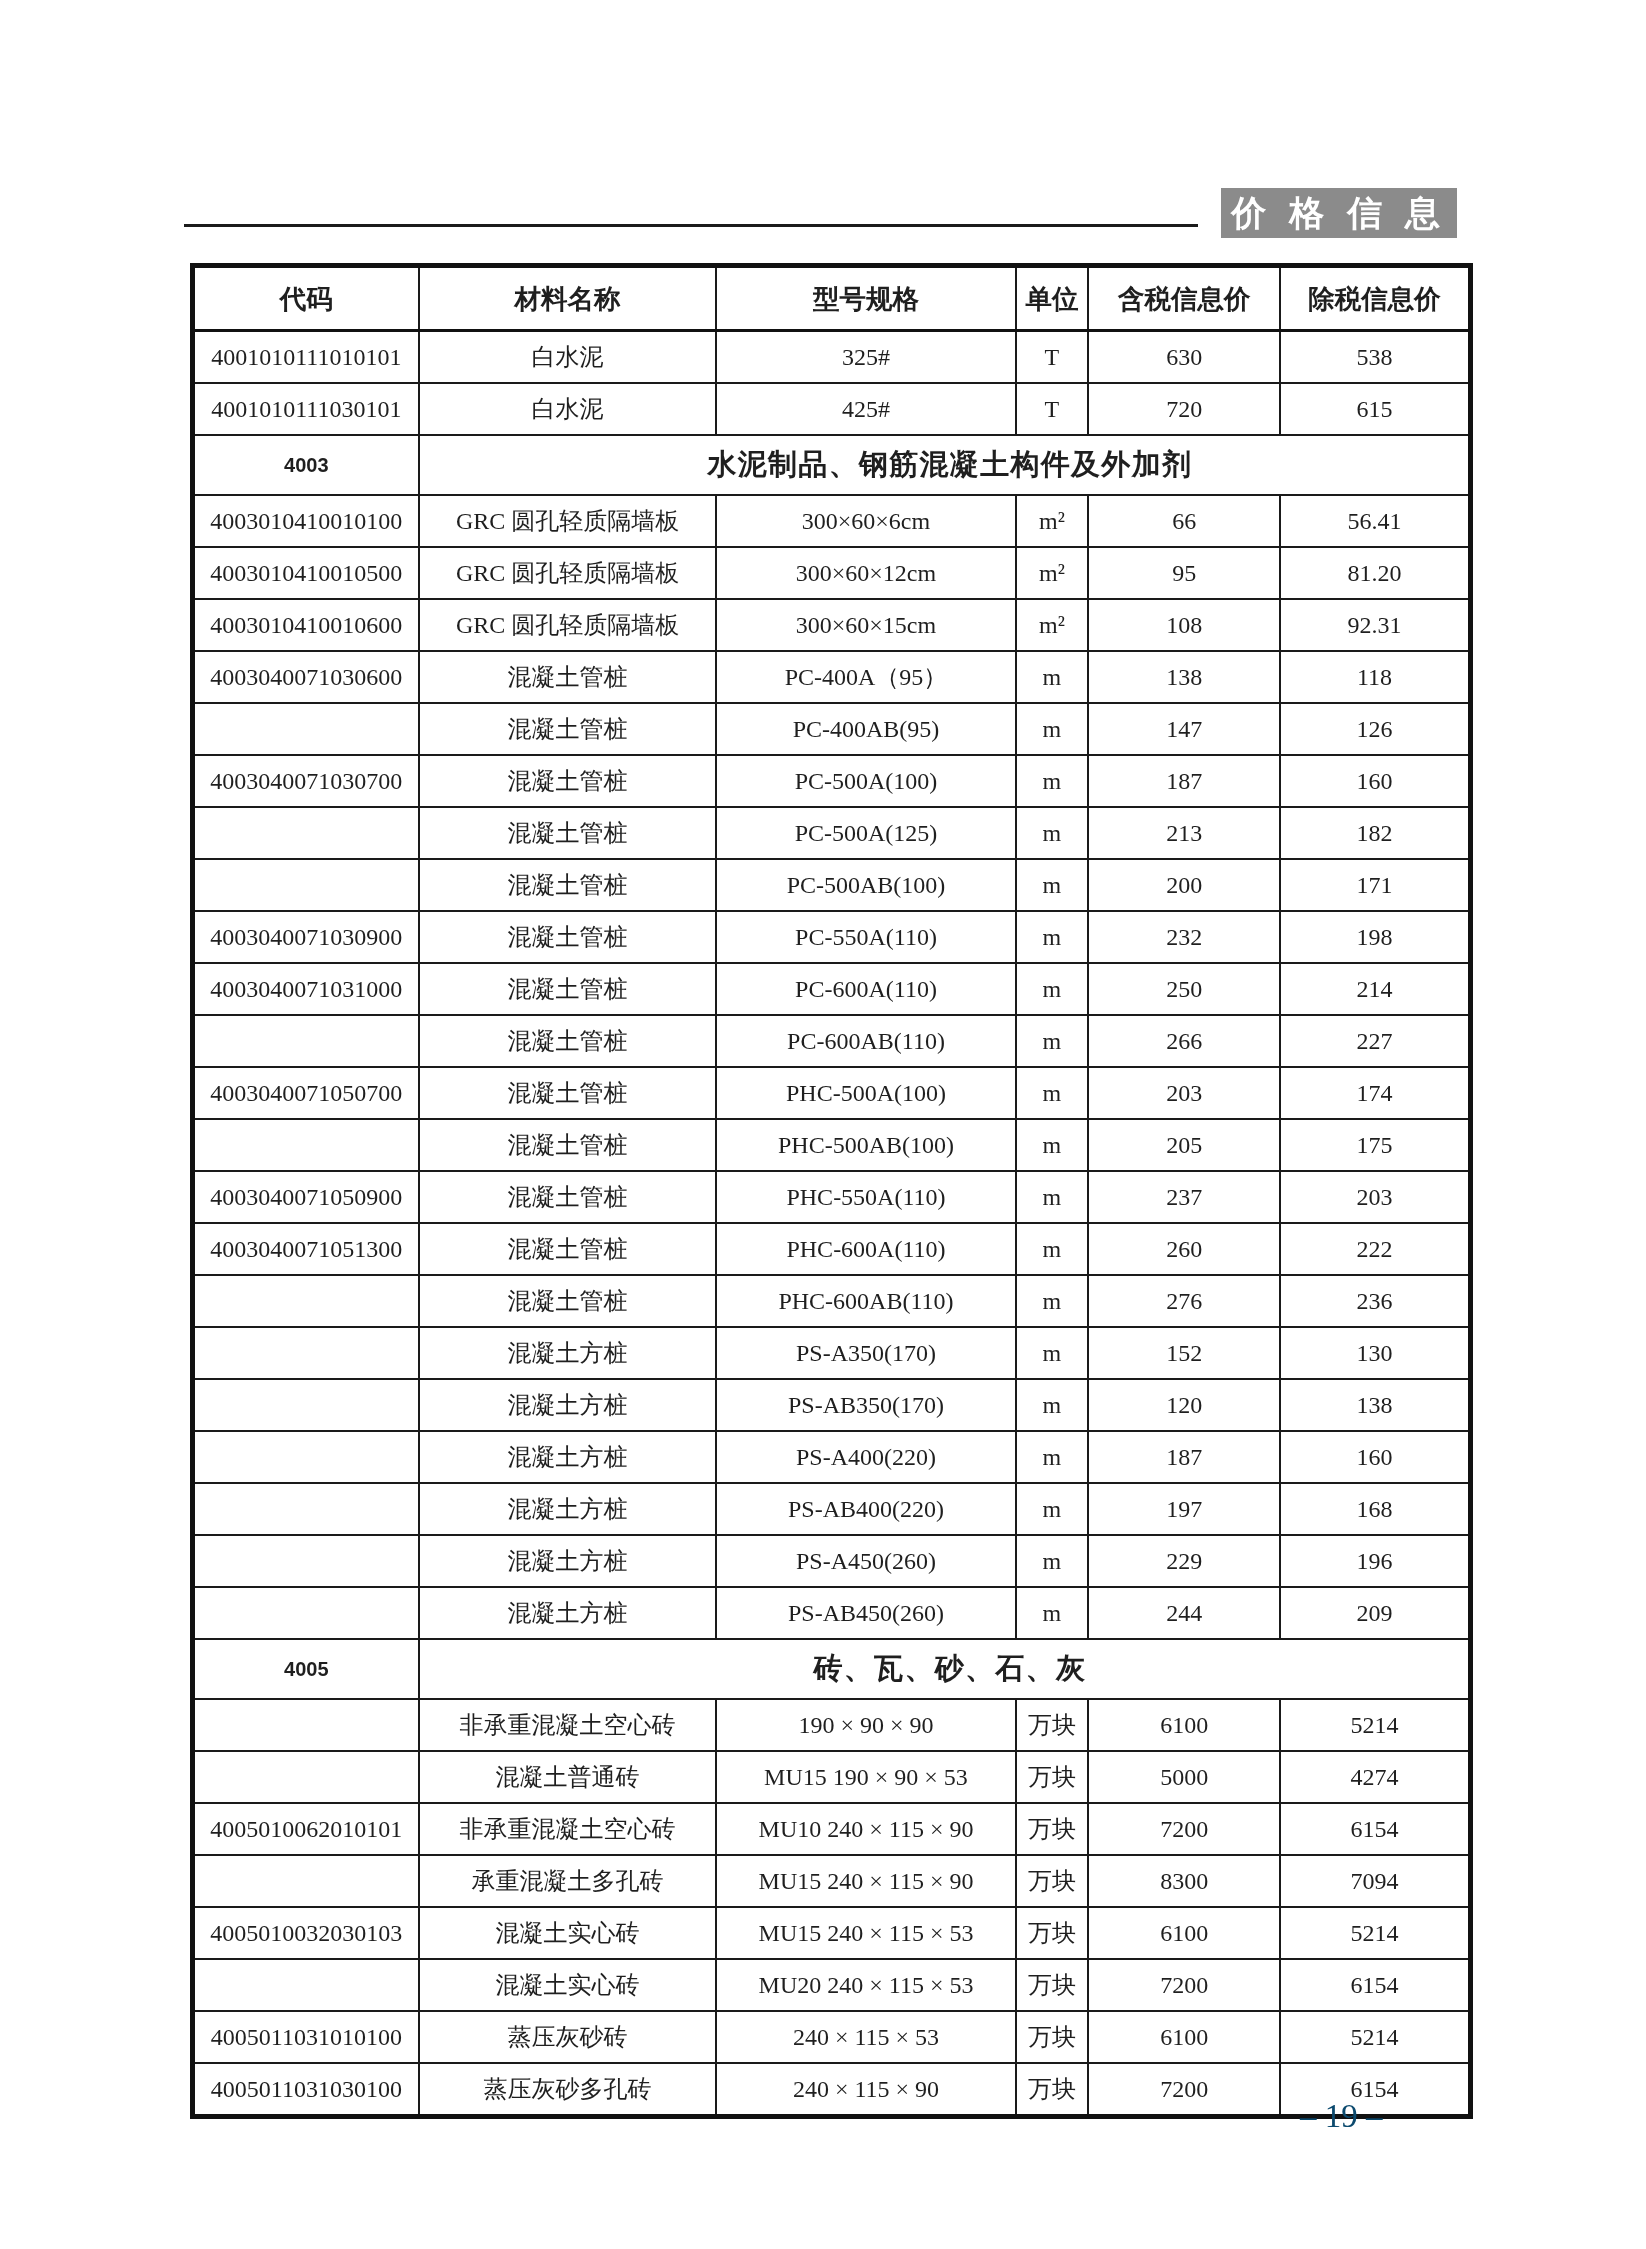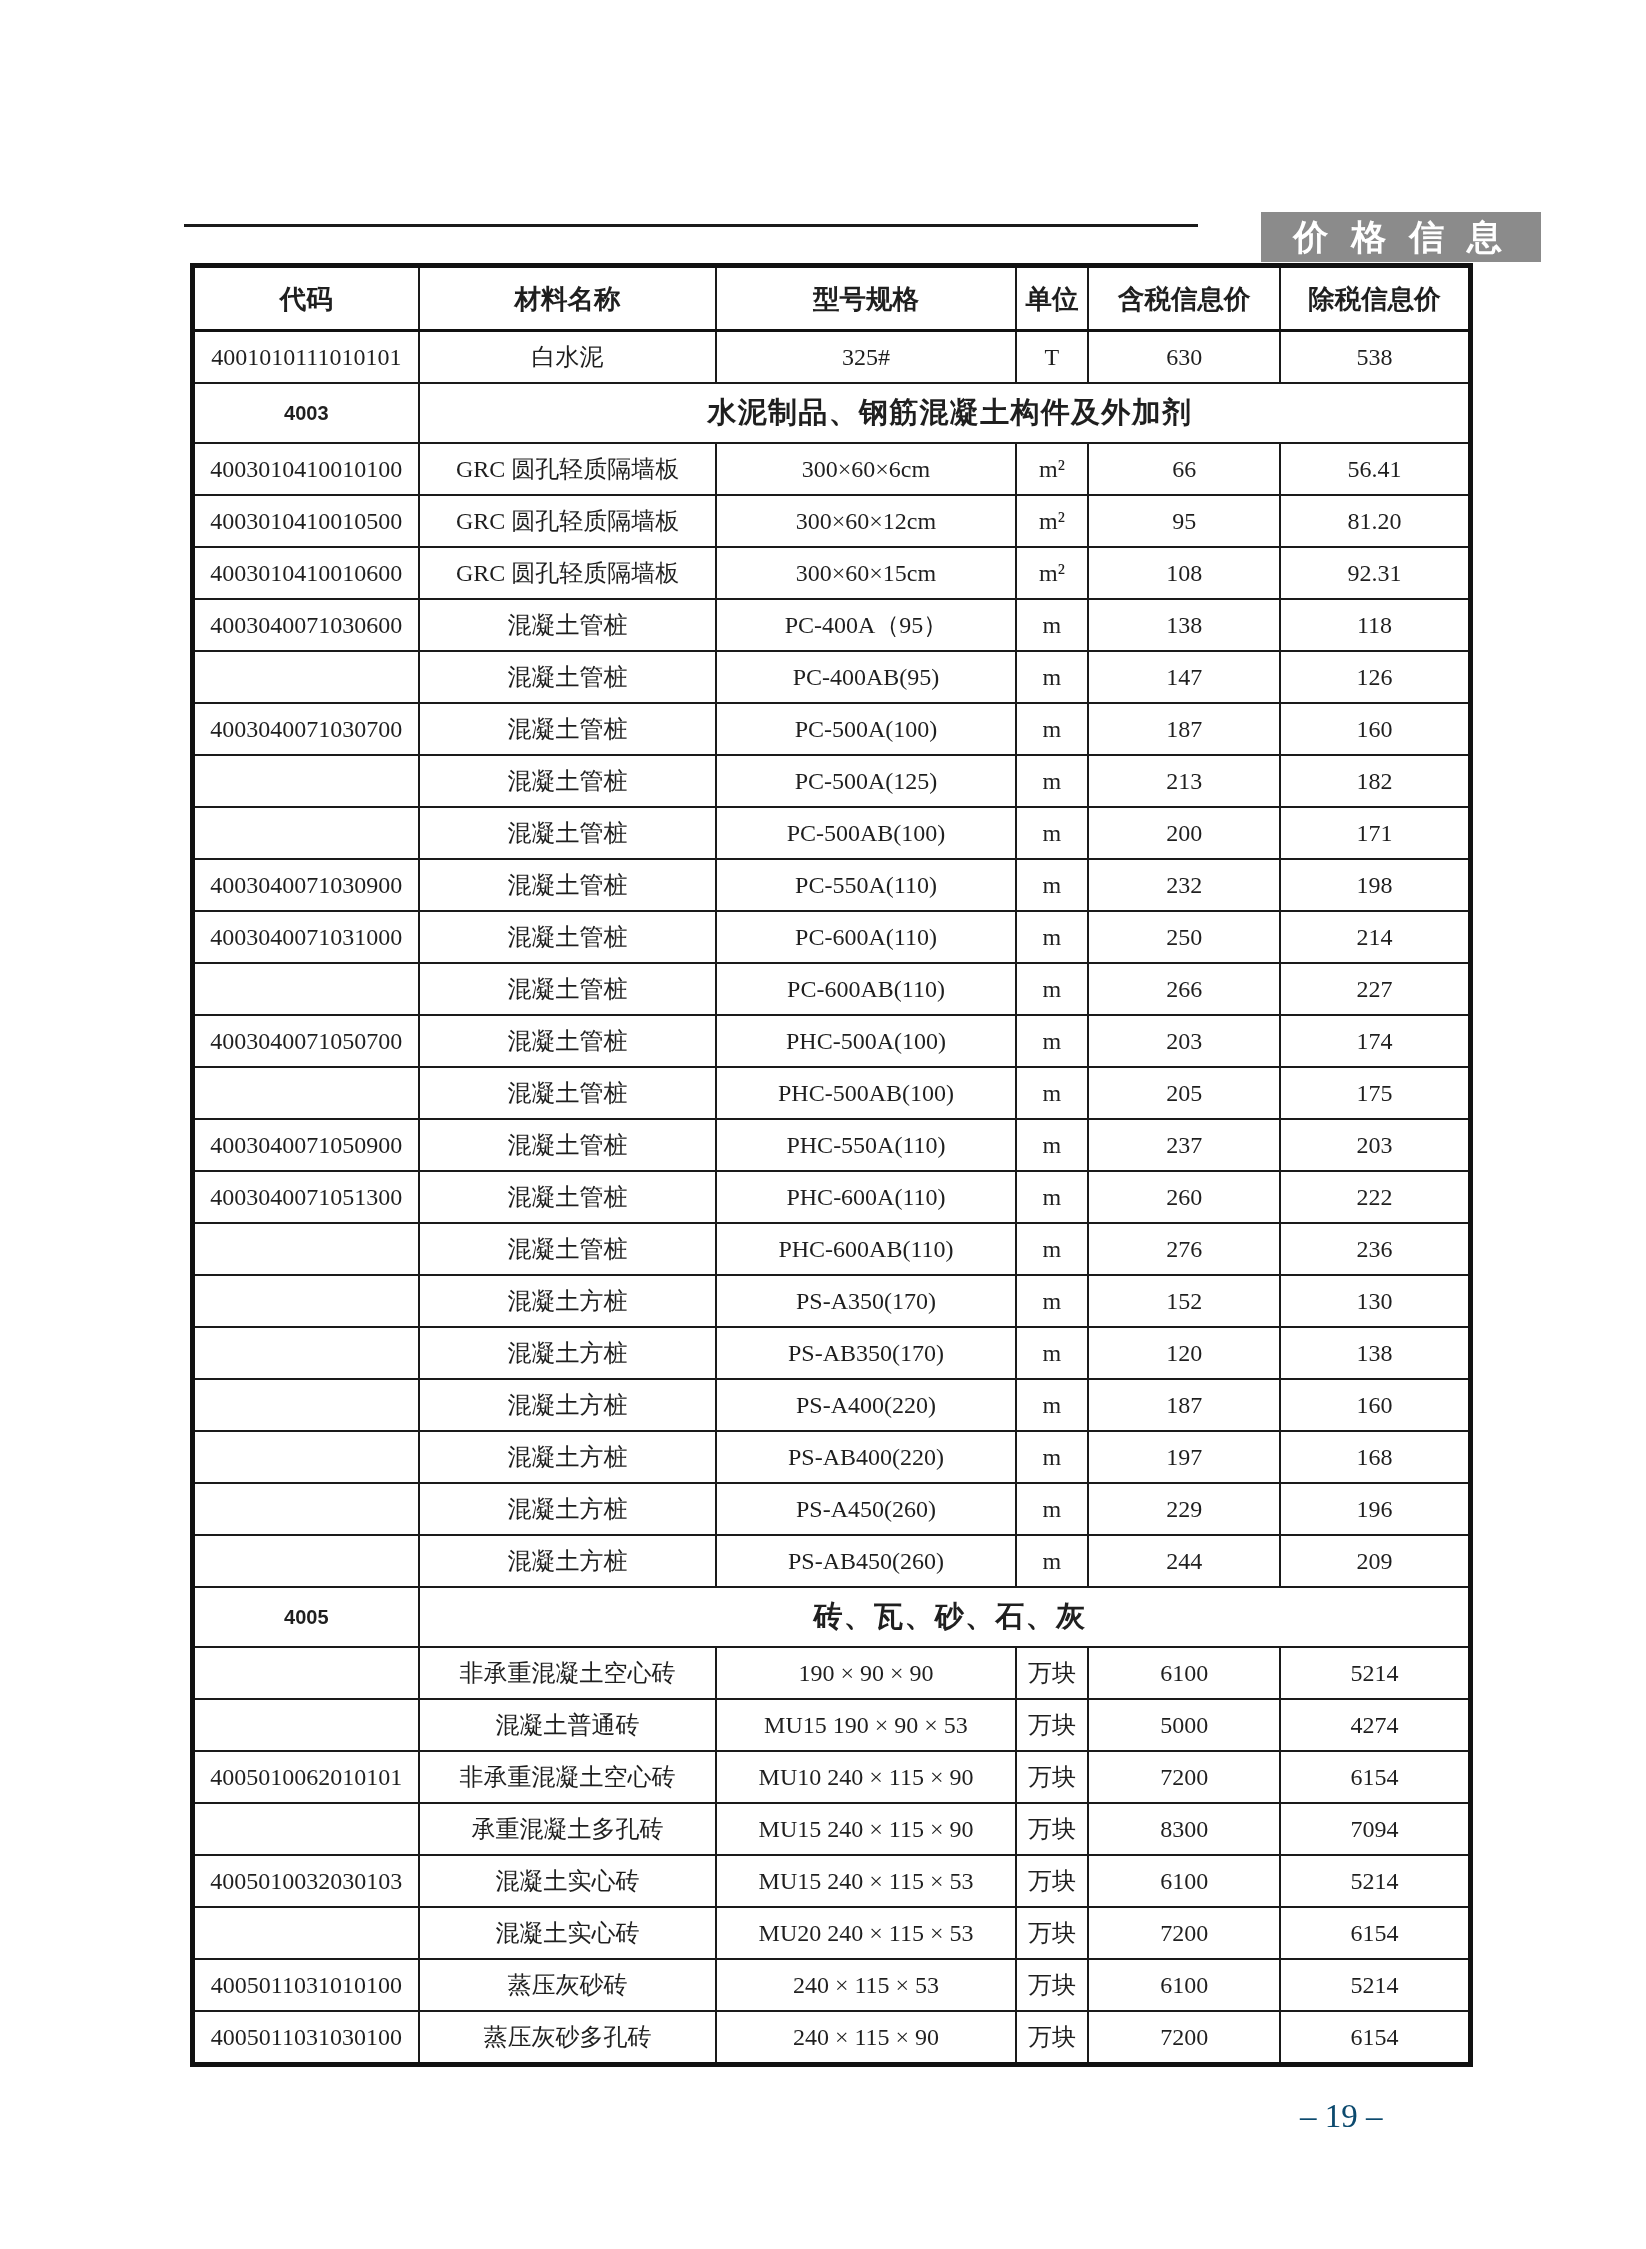--- a/index.html
+++ b/index.html
@@ -9,26 +9,26 @@
     background:#ffffff;
     font-family:"Liberation Serif","DejaVu Serif",serif;
     color:#1f1f1f;
     overflow:hidden;
   }
   .header-rule{
     position:absolute;left:184px;top:224px;width:1014px;height:3.3px;
     background:#1b1b1b;
   }
   .badge{
-    position:absolute;left:1221px;top:212px;width:280px;height:50px;
+    position:absolute;left:1221px;top:188px;width:236px;height:50px;
     background:#8b8b8b;
     display:flex;align-items:center;justify-content:center;
     font-family:"Liberation Sans","DejaVu Sans",sans-serif;
     font-weight:bold;font-size:35px;color:#ffffff;
-    letter-spacing:6.6px;white-space:nowrap;margin-left:40px;
+    letter-spacing:6.6px;white-space:nowrap;
   }
   table.price-table{
     position:absolute;left:190px;top:263px;width:1283px;
     border-collapse:collapse;table-layout:fixed;
     border:5.3px solid #111111;
   }
   .price-table col.c1{width:17.7%}
   .price-table col.c2{width:23.3%}
   .price-table col.c3{width:23.4%}
   .price-table col.c4{width:5.7%}
@@ -94,20 +94,28 @@
     </thead>
     <tbody id="table-body">
         <tr class="item-row">
           <td>4001010111010101</td>
           <td>白水泥</td>
           <td>325#</td>
           <td>T</td>
           <td>630</td>
           <td>538</td>
         </tr>
+        <tr class="item-row">
+          <td>4001010111030101</td>
+          <td>白水泥</td>
+          <td>425#</td>
+          <td>T</td>
+          <td>720</td>
+          <td>615</td>
+        </tr>
         <tr class="section-row">
           <td class="section-code">4003</td>
           <td class="section-title" colspan="5">水泥制品、钢筋混凝土构件及外加剂</td>
         </tr>
         <tr class="item-row">
           <td>4003010410010100</td>
           <td>GRC 圆孔轻质隔墙板</td>
           <td>300×60×6cm</td>
           <td>m²</td>
           <td>66</td>

